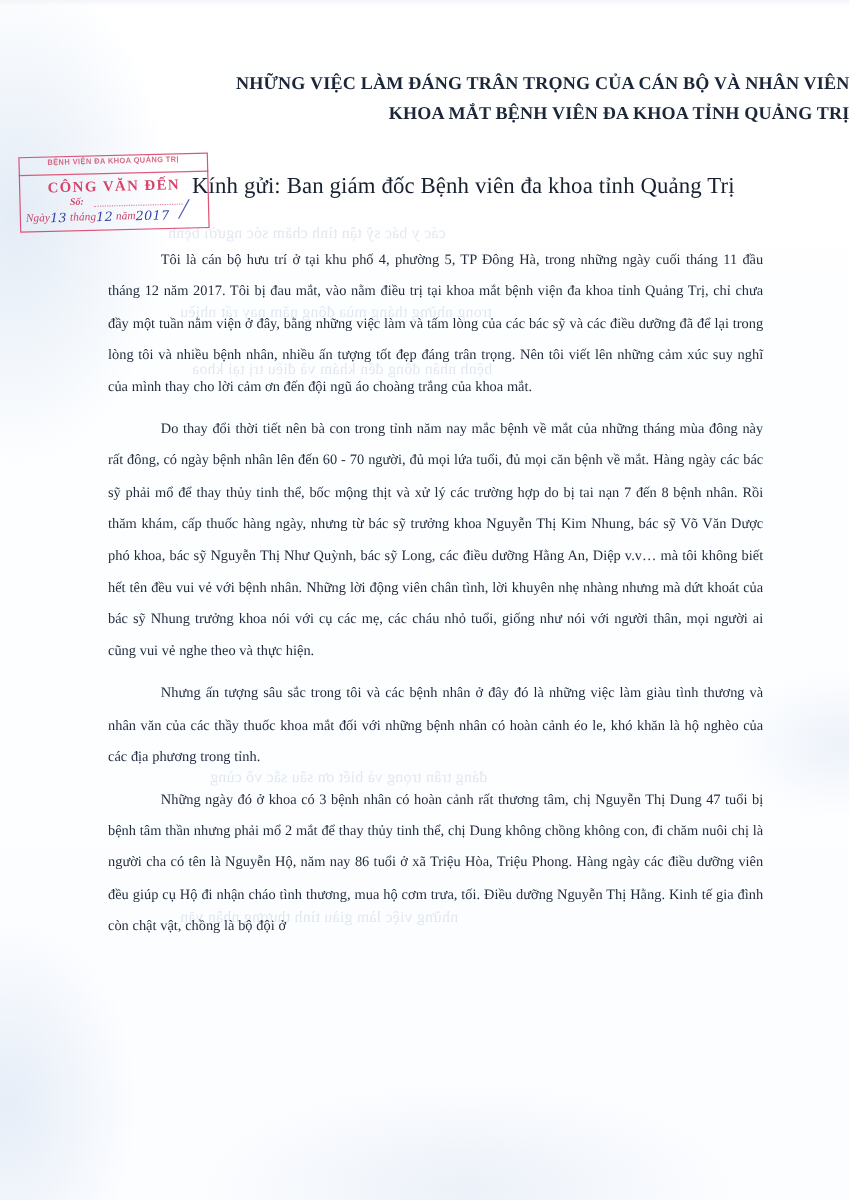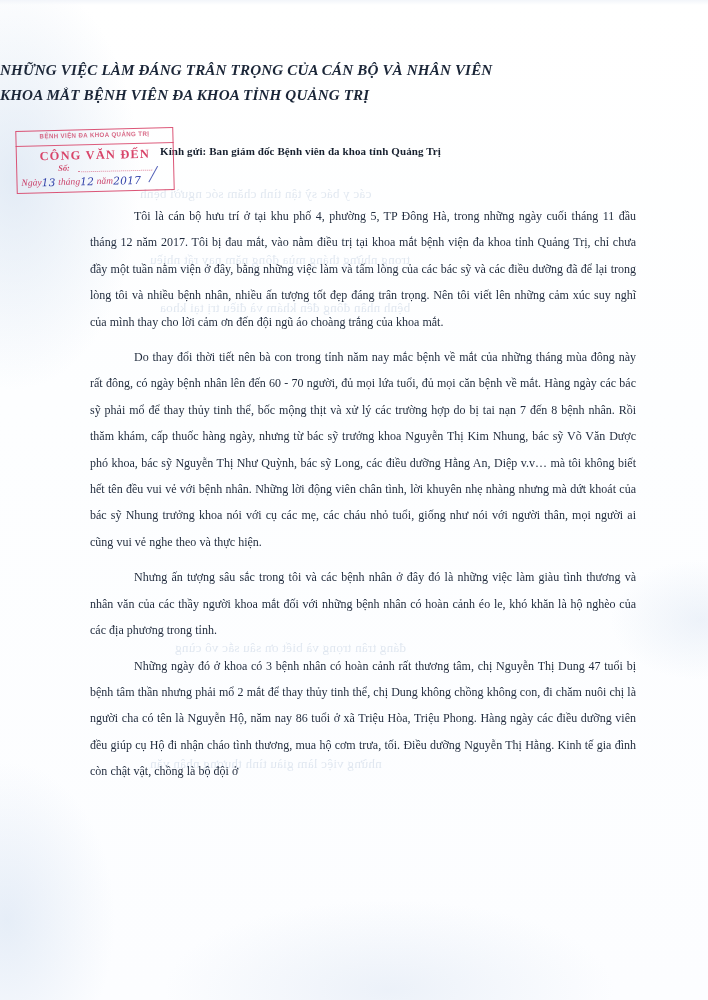--- a/index.html
+++ b/index.html
@@ -59,39 +59,38 @@
   .content {
     position: relative;
     z-index: 3;
   }
 
   .title-block {
     position: absolute;
     left: 0;
     top: 58px;
     width: 708px;
-    text-align: left;
-    font-style: italic;
+    text-align: right;
   }
   .title-line {
     font-weight: bold;
     font-size: 15.1px;
     letter-spacing: 0.15px;
     line-height: 25px;
     white-space: nowrap;
     color: #1b2638;
   }
   .title-line.second { font-size: 15.1px; }
 
   .salutation {
     position: absolute;
     left: 160px;
     top: 145px;
-    font-weight: bold;
-    font-size: 11px;
+    font-weight: normal;
+    font-size: 19px;
     letter-spacing: 0.1px;
     white-space: nowrap;
     color: #17202f;
   }
 
   .body {
     position: absolute;
     left: 90px;
     top: 203px;
     width: 546px;
@@ -221,21 +220,21 @@
     <div class="title-block">
       <div class="title-line">NHỮNG VIỆC LÀM ĐÁNG TRÂN TRỌNG  CỦA CÁN BỘ VÀ NHÂN VIÊN</div>
       <div class="title-line second">KHOA MẮT BỆNH VIÊN ĐA KHOA TỈNH QUẢNG TRỊ</div>
     </div>
 
     <div class="salutation">Kính gửi: Ban giám đốc Bệnh viên đa khoa tỉnh Quảng Trị</div>
 
     <div class="body">
       <p class="para">Tôi là cán bộ hưu trí ở tại khu phố 4, phường 5, TP Đông Hà, trong những ngày cuối tháng 11 đầu tháng 12 năm 2017. Tôi bị đau mắt, vào nằm điều trị tại khoa mắt bệnh viện đa khoa tỉnh Quảng Trị, chỉ chưa đầy một tuần nằm viện ở đây, bằng những việc làm và tấm lòng của các bác sỹ và các điều dưỡng đã để lại trong lòng tôi và nhiều bệnh nhân, nhiều ấn tượng tốt đẹp đáng trân trọng. Nên tôi viết lên những cảm xúc suy nghĩ của mình thay cho lời cảm ơn đến đội ngũ áo choàng trắng của khoa mắt.</p>
       <p class="para">Do thay đổi thời tiết nên bà con trong tỉnh năm nay mắc bệnh về mắt của những tháng mùa đông này rất đông, có ngày bệnh nhân lên đến 60 - 70 người, đủ mọi lứa tuổi, đủ mọi căn bệnh về mắt. Hàng ngày các bác sỹ phải mổ để thay thủy tinh thể, bốc mộng thịt và xử lý các trường hợp do bị tai nạn 7 đến 8 bệnh nhân. Rồi thăm khám, cấp thuốc hàng ngày, nhưng từ bác sỹ trưởng khoa Nguyễn Thị Kim Nhung, bác sỹ Võ Văn Dược phó khoa, bác sỹ Nguyễn Thị Như Quỳnh, bác sỹ Long, các điều dưỡng Hằng An, Diệp v.v… mà tôi không biết hết tên đều vui vẻ với bệnh nhân. Những lời động viên chân tình, lời khuyên nhẹ nhàng nhưng mà dứt khoát của bác sỹ Nhung trưởng khoa nói với cụ các mẹ, các cháu nhỏ tuổi, giống như nói với người thân, mọi người ai cũng vui vẻ nghe theo và thực hiện.</p>
-      <p class="para">Nhưng ấn tượng sâu sắc trong tôi và các bệnh nhân ở đây đó là những việc làm giàu tình thương và nhân văn của các thầy người khoa mắt đối với những bệnh nhân có hoàn cảnh éo le, khó khăn là hộ nghèo của các địa phương trong tỉnh.</p>
+      <p class="para">Nhưng ấn tượng sâu sắc trong tôi và các bệnh nhân ở đây đó là những việc làm giàu tình thương và nhân văn của các thầy thuốc khoa mắt đối với những bệnh nhân có hoàn cảnh éo le, khó khăn là hộ nghèo của các địa phương trong tỉnh.</p>
       <p class="para">Những ngày đó ở khoa có 3 bệnh nhân có hoàn cảnh rất thương tâm, chị Nguyễn Thị Dung 47 tuổi bị bệnh tâm thần nhưng phải mổ 2 mắt để thay thủy tinh thể, chị Dung không chồng không con, đi chăm nuôi chị là người cha có tên là Nguyễn Hộ, năm nay 86 tuổi ở xã Triệu Hòa, Triệu Phong. Hàng ngày các điều dưỡng viên đều giúp cụ Hộ đi nhận cháo tình thương, mua hộ cơm trưa, tối. Điều dưỡng Nguyễn Thị Hằng. Kinh tế gia đình còn chật vật, chồng là bộ đội ở</p>
     </div>
 
   </div>
 
   <div class="stamp">
     <div class="stamp-box"></div>
     <div class="stamp-hdr">BỆNH VIỆN ĐA KHOA QUẢNG TRỊ</div>
     <div class="stamp-hdr-rule"></div>
     <div class="stamp-title">CÔNG VĂN ĐẾN</div>

